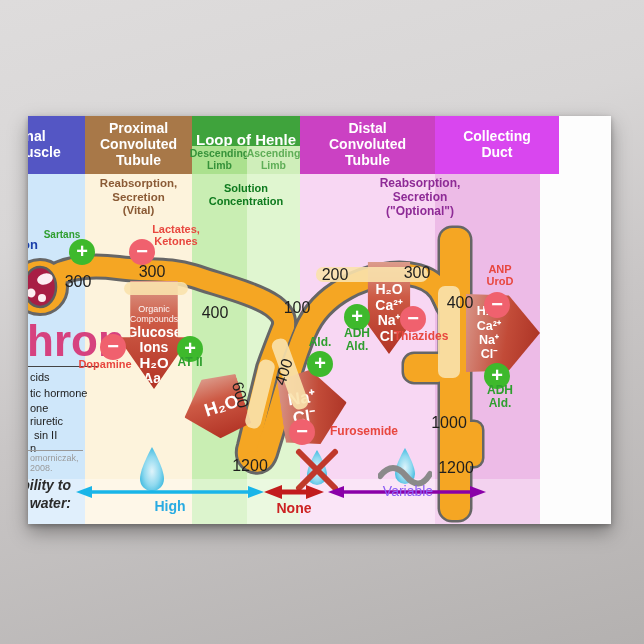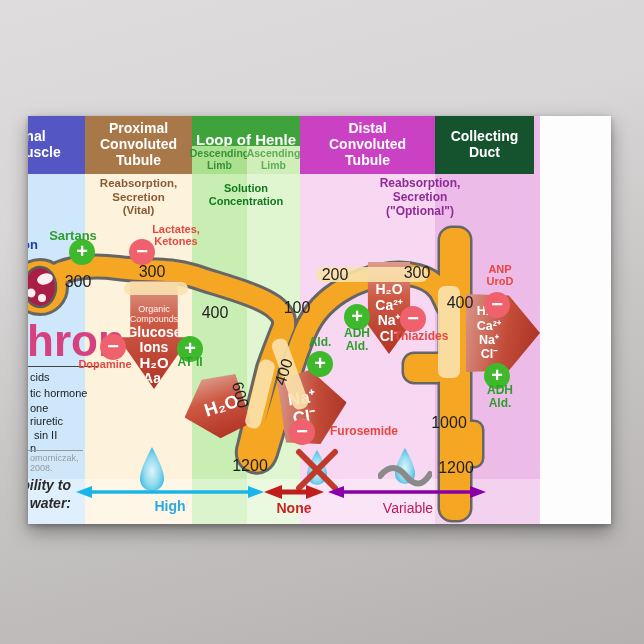--- a/index.html
+++ b/index.html
@@ -55,21 +55,21 @@
 Convoluted
 Tubule</div>
   <div class="head" style="left:164px;width:108px;height:48px;background:#3fa33c;font-size:15px">Loop of Henle</div>
   <div class="subhead pre" style="left:164px;width:55px;background:#abe18e;color:#36923a">Descending
 Limb</div>
   <div class="subhead pre" style="left:219px;width:53px;background:#cfeeba;color:#5fae57">Ascending
 Limb</div>
   <div class="head pre" style="left:272px;width:135px;background:#cb41c3">Distal
 Convoluted
 Tubule</div>
-  <div class="head pre" style="left:407px;width:99px;background:#14532d">Collecting
+  <div class="head pre" style="left:407px;width:124px;background:#d946ef">Collecting
 Duct</div>
 
   <div class="fn pre" style="left:57px;top:61px;width:107px;font-size:11.5px;color:#8a5a35">Reabsorption,
 Secretion
 (Vital)</div>
   <div class="fn pre" style="left:164px;top:66px;width:108px;font-size:11px;color:#0e7a1e">Solution
 Concentration</div>
   <div class="fn pre" style="left:272px;top:60px;width:240px;font-size:12px;color:#8e2b96">Reabsorption,
 Secretion
 ("Optional")</div>
@@ -157,21 +157,21 @@
   <div class="badge minus" style="left:101px;top:123px">−</div>
   <div class="badge minus" style="left:72px;top:218px">−</div>
   <div class="badge plus" style="left:149px;top:220px">+</div>
   <div class="badge plus" style="left:279px;top:235px">+</div>
   <div class="badge minus" style="left:261px;top:303px">−</div>
   <div class="badge plus" style="left:316px;top:188px">+</div>
   <div class="badge minus" style="left:372px;top:190px">−</div>
   <div class="badge minus" style="left:456px;top:176px">−</div>
   <div class="badge plus" style="left:456px;top:247px">+</div>
 
-  <div class="lbl green" style="left:20px;top:113px;width:50px;font-size:13px">Sartans</div>
+  <div class="lbl green" style="left:9px;top:113px;width:50px;font-size:10px">Sartans</div>
   <div class="lbl red pre" style="left:122px;top:107px;width:52px;font-size:11px">Lactates,
 Ketones</div>
   <div class="lbl red" style="left:48px;top:242px;width:58px;font-size:11px">Dopamine</div>
   <div class="lbl green" style="left:142px;top:240px;width:40px;font-size:12px">AT II</div>
   <div class="lbl green" style="left:272px;top:220px;width:40px;font-size:12px">Ald.</div>
   <div class="lbl red" style="left:288px;top:309px;width:82px;font-size:12px;text-align:right">Furosemide</div>
   <div class="lbl green pre" style="left:307px;top:211px;width:44px;font-size:12px">ADH
 Ald.</div>
   <div class="lbl red" style="left:356px;top:214px;width:74px;font-size:12px">Thiazides</div>
   <div class="lbl red pre" style="left:452px;top:147px;width:40px;font-size:11px">ANP
@@ -240,15 +240,15 @@
         <polygon points="296,8 278,1 278,15" stroke="none"></polygon>
     </g>
     <g stroke="#8a00a8" fill="#8a00a8">
       <line x1="312" y1="8" x2="446" y2="8" stroke-width="3.5"></line>
       <polygon points="300,8 316,2 316,14" stroke="none"></polygon>
         <polygon points="458,8 442,2 442,14" stroke="none"></polygon>
     </g>
   </svg>
   <div class="lbl" style="left:112px;top:383px;width:60px;font-size:14px;color:#29abe2">High</div>
   <div class="lbl" style="left:238px;top:385px;width:56px;font-size:14px;color:#cc2222">None</div>
-  <div class="lbl" style="left:340px;top:385px;width:80px;font-size:14px;font-weight:normal;color:#be185d">Variable</div>
+  <div class="lbl" style="left:340px;top:368px;width:80px;font-size:14px;font-weight:normal;color:#8b5cf6">Variable</div>
 
 </div>
 
 </body></html>

